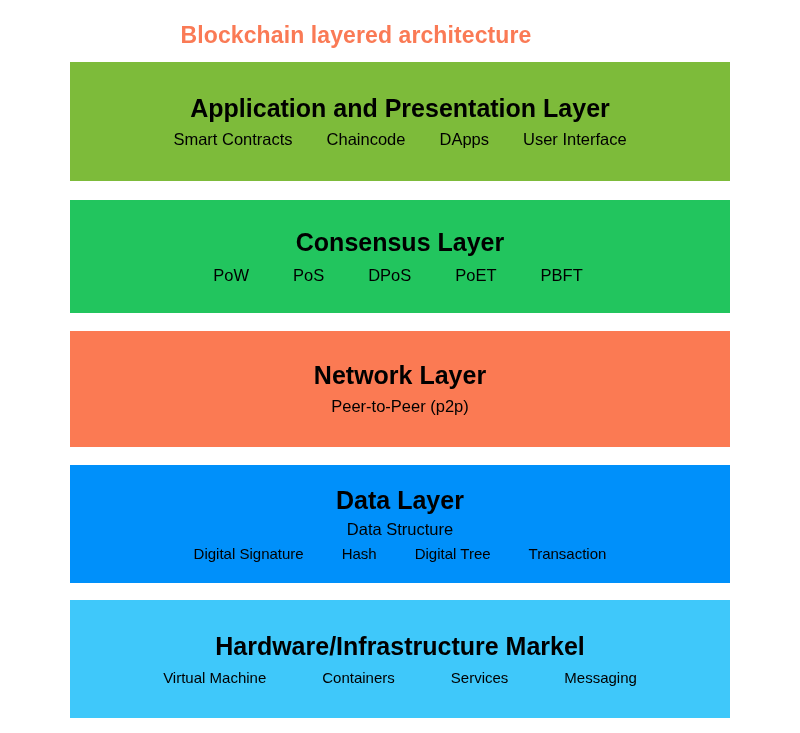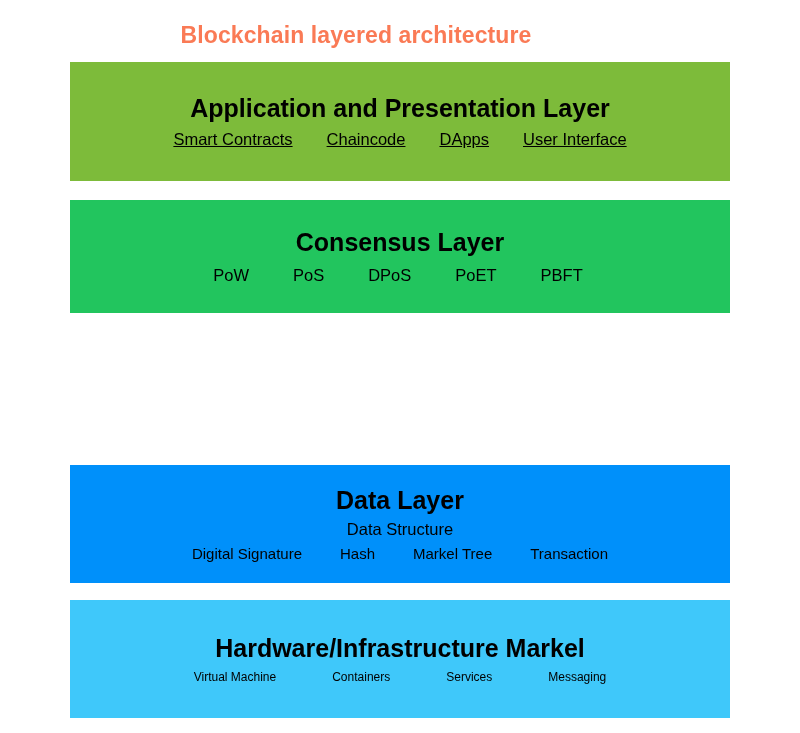--- a/index.html
+++ b/index.html
@@ -84,21 +84,20 @@
     height: 119px;
     background: #7dbb3a;
   }
   #layer-application .layer-title {
     font-size: 25px;
     margin-bottom: 7px;
   }
   #layer-application .layer-items {
     font-size: 16.5px;
     gap: 34px;
-    text-decoration: underline;
   }
 
   
   #layer-consensus {
     top: 200px;
     height: 113px;
     background: #22c55e;
   }
   #layer-consensus .layer-title {
     font-size: 25px;
@@ -147,21 +146,21 @@
   #layer-hardware {
     top: 600px;
     height: 118px;
     background: #3fc8fa;
   }
   #layer-hardware .layer-title {
     font-size: 25px;
     margin-bottom: 7px;
   }
   #layer-hardware .layer-items {
-    font-size: 12px;
+    font-size: 15px;
     gap: 56px;
   }
 </style>
 </head>
 <body>
 
 <div class="diagram">
 
   <div class="page-title">Blockchain layered architecture</div>
 
@@ -179,28 +178,32 @@
     <div class="layer-title">Consensus Layer</div>
     <div class="layer-items">
       <span class="layer-item">PoW</span>
       <span class="layer-item">PoS</span>
       <span class="layer-item">DPoS</span>
       <span class="layer-item">PoET</span>
       <span class="layer-item">PBFT</span>
     </div>
   </div>
 
+  <div class="layer" id="layer-network">
+    <div class="layer-title">Network Layer</div>
+    <div class="layer-subtitle">Peer-to-Peer (p2p)</div>
+  </div>
 
   <div class="layer" id="layer-data">
     <div class="layer-title">Data Layer</div>
     <div class="layer-subtitle">Data Structure</div>
     <div class="layer-items">
       <span class="layer-item">Digital Signature</span>
       <span class="layer-item">Hash</span>
-      <span class="layer-item">Markel Tree</span>
+      <span class="layer-item">Digital Tree</span>
       <span class="layer-item">Transaction</span>
     </div>
   </div>
 
   <div class="layer" id="layer-hardware">
     <div class="layer-title">Hardware/Infrastructure Markel</div>
     <div class="layer-items">
       <span class="layer-item">Virtual Machine</span>
       <span class="layer-item">Containers</span>
       <span class="layer-item">Services</span>

